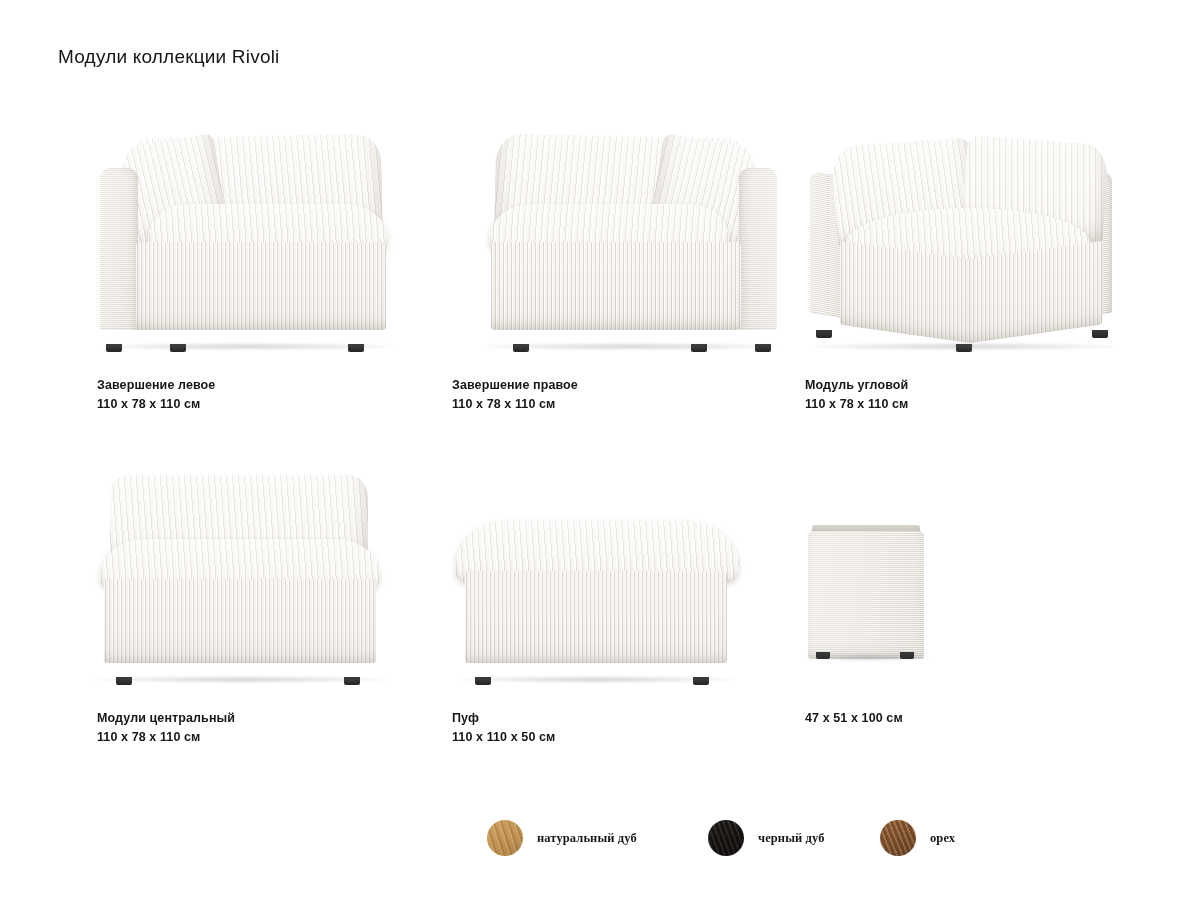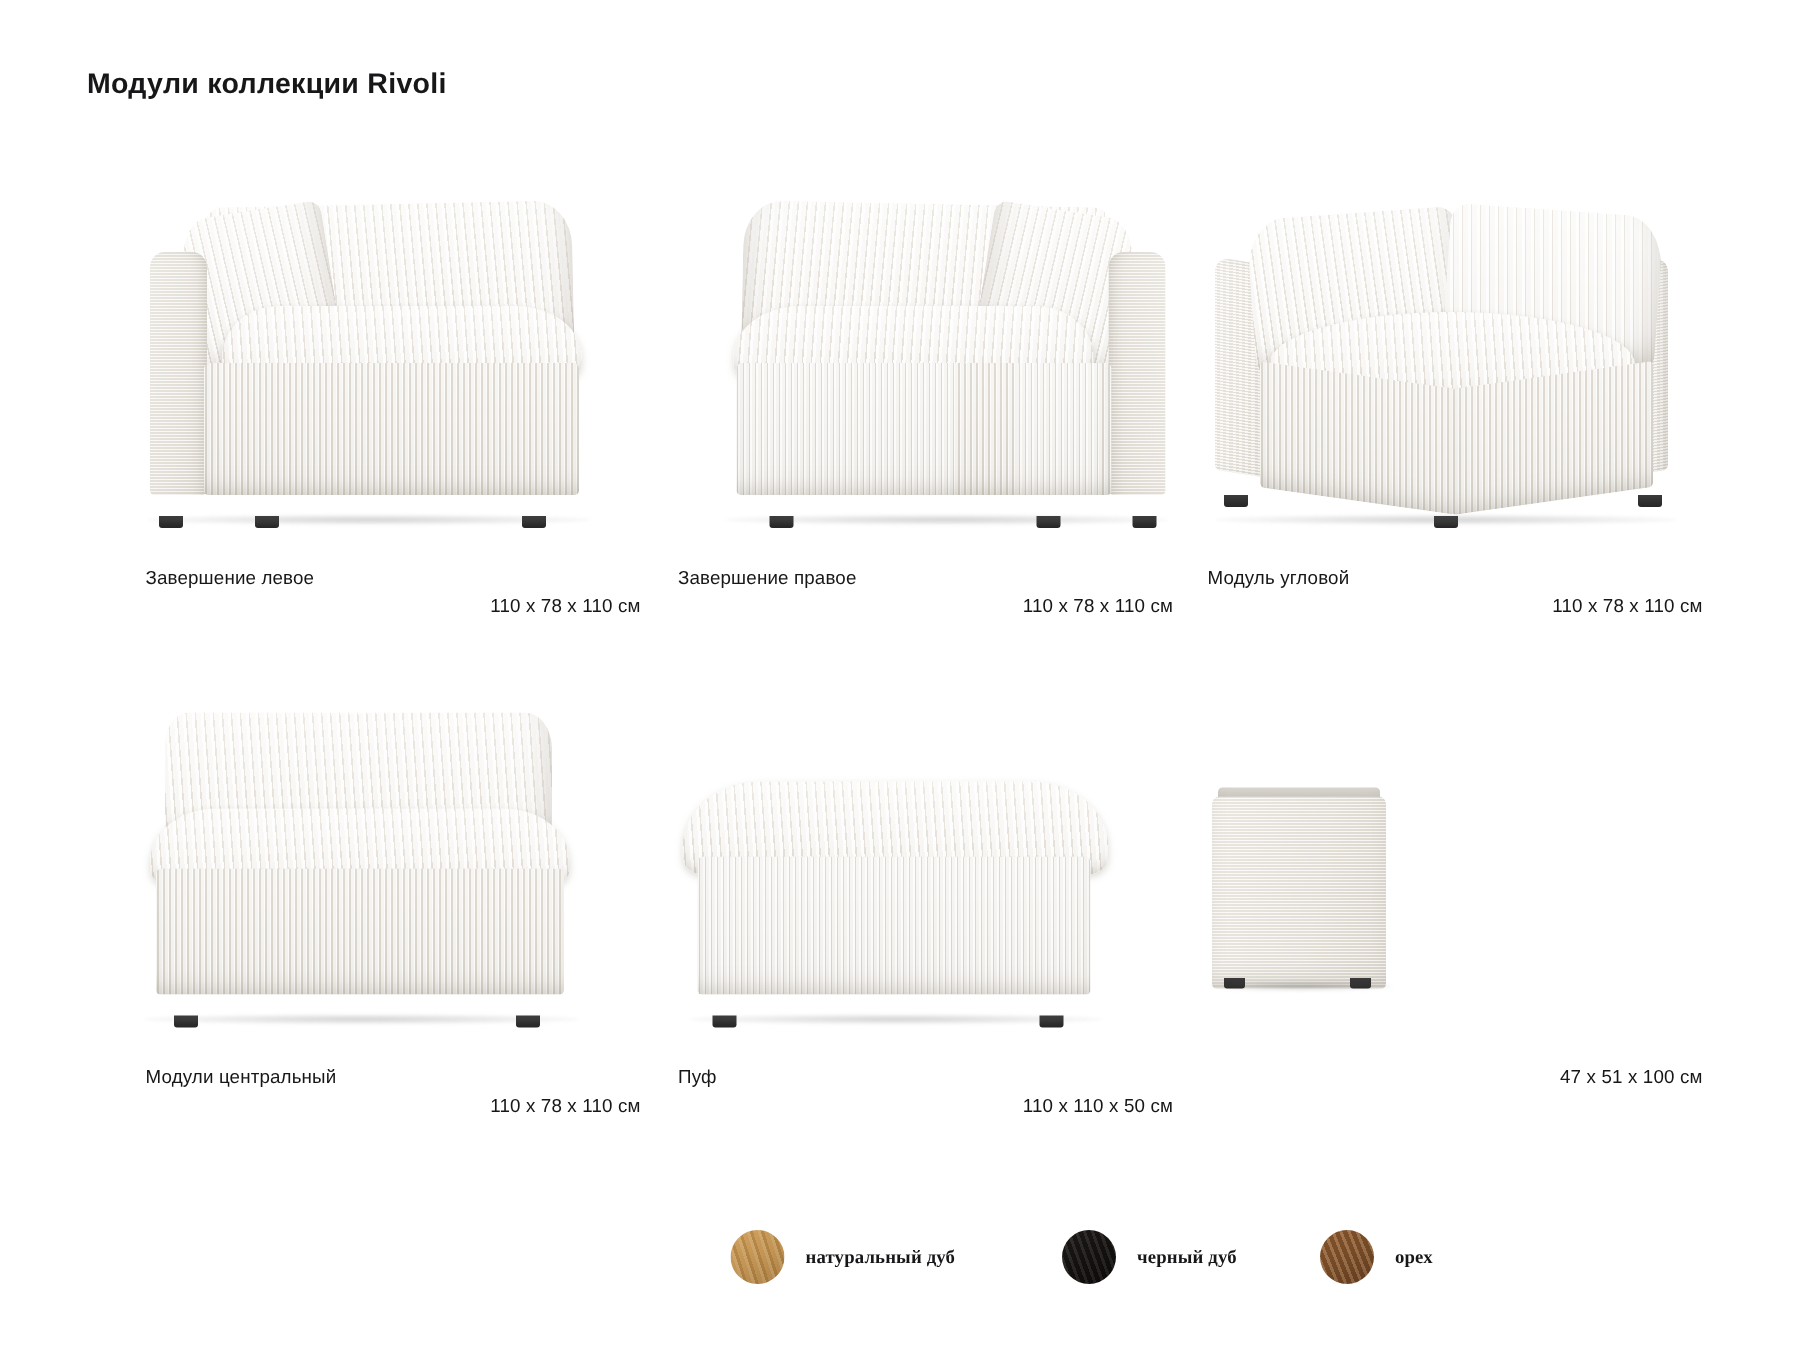--- a/index.html
+++ b/index.html
@@ -15,21 +15,21 @@
     color: #1b1b1b;
     position: relative;
   }
 
   
   .page-title {
     position: absolute;
     left: 58px;
     top: 46px;
     font-size: 19px;
-    font-weight: bold;
+    font-weight: normal;
     letter-spacing: 0.2px;
     color: #17171a;
   }
 
   
   .grid {
     position: absolute;
     left: 0;
     top: 130px;
     width: 1200px;
@@ -57,32 +57,31 @@
   }
 
   .caption {
     position: absolute;
     left: 1px;
     top: 246px;
     width: 330px;
   }
   .caption .name {
     font-size: 12.5px;
-    font-weight: normal;
+    font-weight: bold;
     color: #17171a;
     line-height: 19px;
     letter-spacing: 0.1px;
   }
   .caption .dims {
     font-size: 12.5px;
-    font-weight: normal;
+    font-weight: bold;
     color: #17171a;
     line-height: 19px;
     letter-spacing: 0.1px;
-    text-align: right;
   }
 
   
   .fabric {
     background:
       repeating-linear-gradient(90deg,
         rgba(255,255,255,0.85) 0px,
         rgba(255,255,255,0.85) 1px,
         rgba(196,190,180,0.38) 1px,
         rgba(196,190,180,0.38) 2px,

